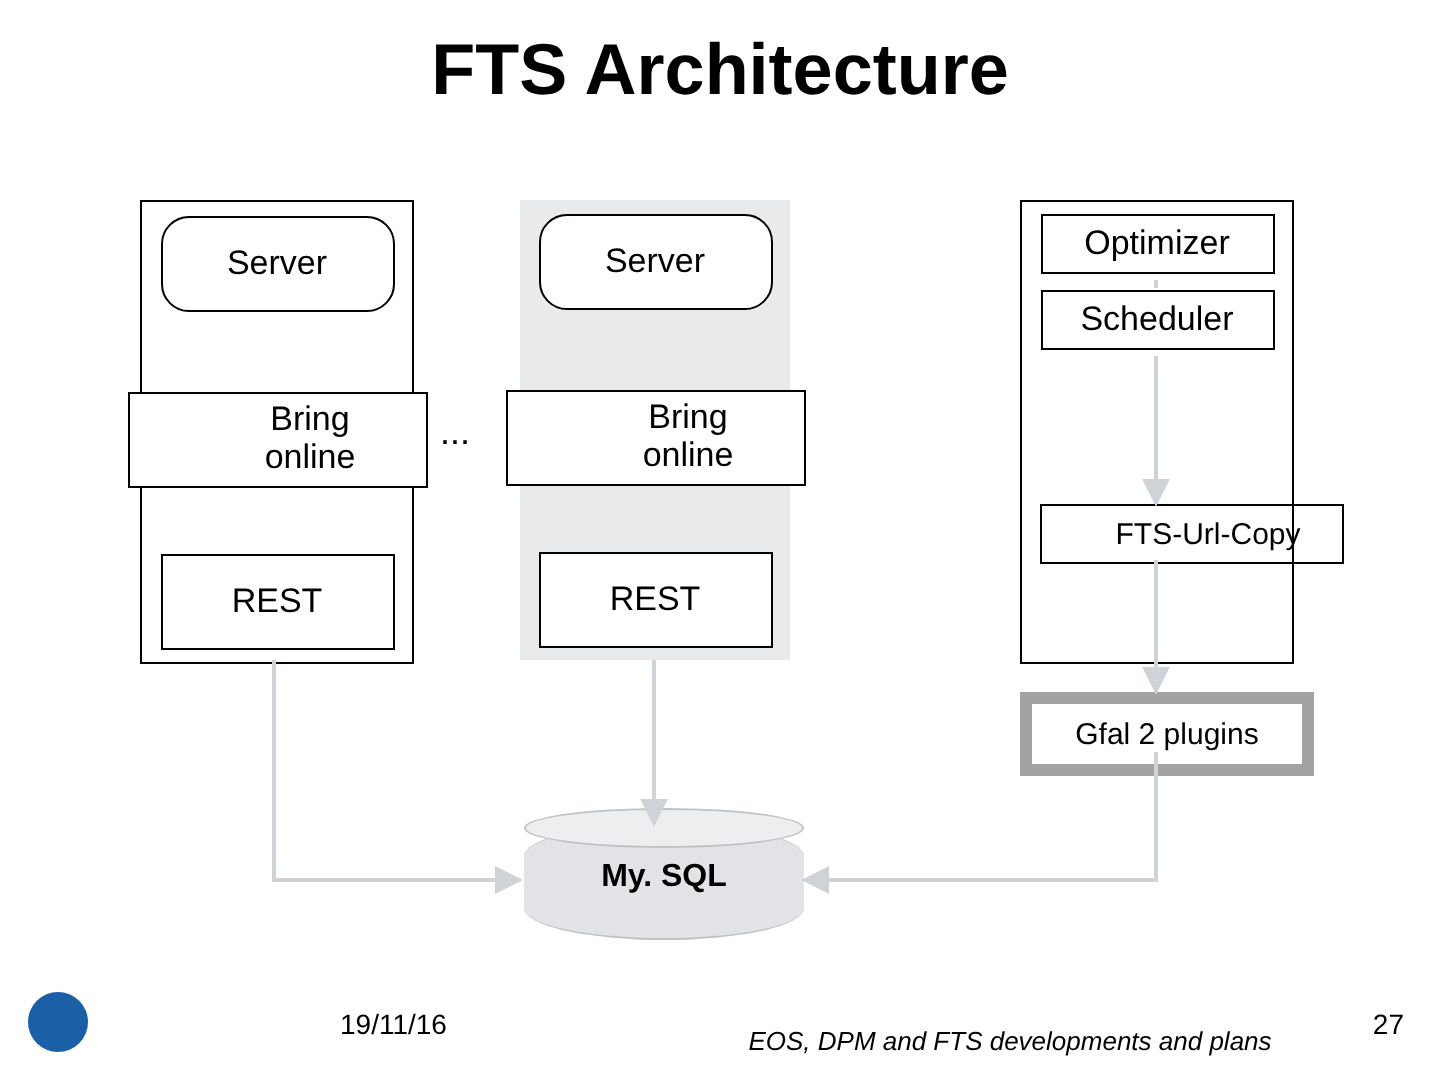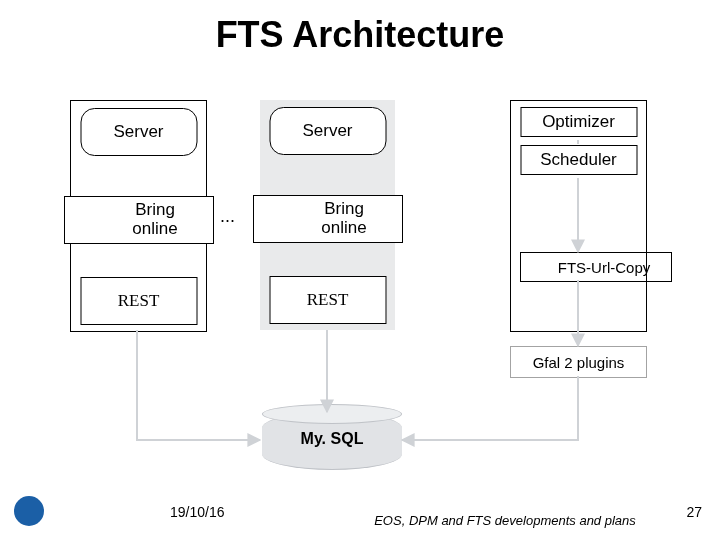--- a/index.html
+++ b/index.html
@@ -13,32 +13,32 @@
   .col-b{position:absolute;left:260px;top:100px;width:135px;height:230px;
          border:none;background:#e9eaeb;}
   .col-c{left:510px;top:100px;}
   .inner-box{position:absolute;left:50%;transform:translateX(-50%);
              width:115px;height:46px;border:1px solid #000;background:#fff;
              display:flex;align-items:center;justify-content:center;
              font-size:17px;line-height:1.1;text-align:center;}
   .inner-box.small{height:28px;}
   .ib-top{top:7px;border-radius:14px;}
   .ib-mid{top:95px;padding-left:33px;}
-  .ib-bot{top:176px;font-family:Liberation Serif, serif;}
+  .ib-bot{top:176px;}
   
   .rc-opt{top:6px;height:32px;}
   .rc-sch{top:44px;height:32px;}
   .dots{position:absolute;left:220px;top:206px;font-size:18px;}
   
   .url-copy{position:absolute;left:520px;top:252px;width:134px;height:28px;
             border:1px solid #000;display:flex;align-items:center;
             justify-content:center;font-size:15px;padding-left:16px;}
   
   .gfal{position:absolute;left:510px;top:346px;width:135px;height:30px;
-        border:1px solid #a3a3a3;display:flex;align-items:center;
+        border:6px solid #a3a3a3;display:flex;align-items:center;
         justify-content:center;font-size:15px;}
   
   .db{position:absolute;left:262px;top:412px;width:140px;height:56px;
       background:#e1e3e6;border-radius:70px/16px;
       border-top:1px solid #bfc2c7;border-bottom:1px solid #bfc2c7;}
   .db::before{content:"";position:absolute;left:0;right:0;top:-9px;height:18px;
               background:#eceef0;border:1px solid #bfc2c7;border-radius:50%;}
   .db-label{position:absolute;left:262px;top:430px;width:140px;
             text-align:center;font-size:16px;font-weight:600;}
   .svg-overlay{position:absolute;left:0;top:0;width:720px;height:540px;
@@ -100,16 +100,16 @@
 
       <path d="M137 330 L137 440 L260 440" marker-end="url(#arrow)"></path>
 
       <line x1="327" y1="330" x2="327" y2="412" marker-end="url(#arrow)"></line>
 
       <path d="M578 376 L578 440 L402 440" marker-end="url(#arrow)"></path>
     </g>
   </svg>
 
   <div class="footer-logo"></div>
-  <div class="footer-date">19/10/16</div>
+  <div class="footer-date">19/11/16</div>
   <div class="footer-caption">EOS, DPM and FTS developments and plans</div>
   <div class="footer-num">27</div>
 </div>
 
 </body></html>

